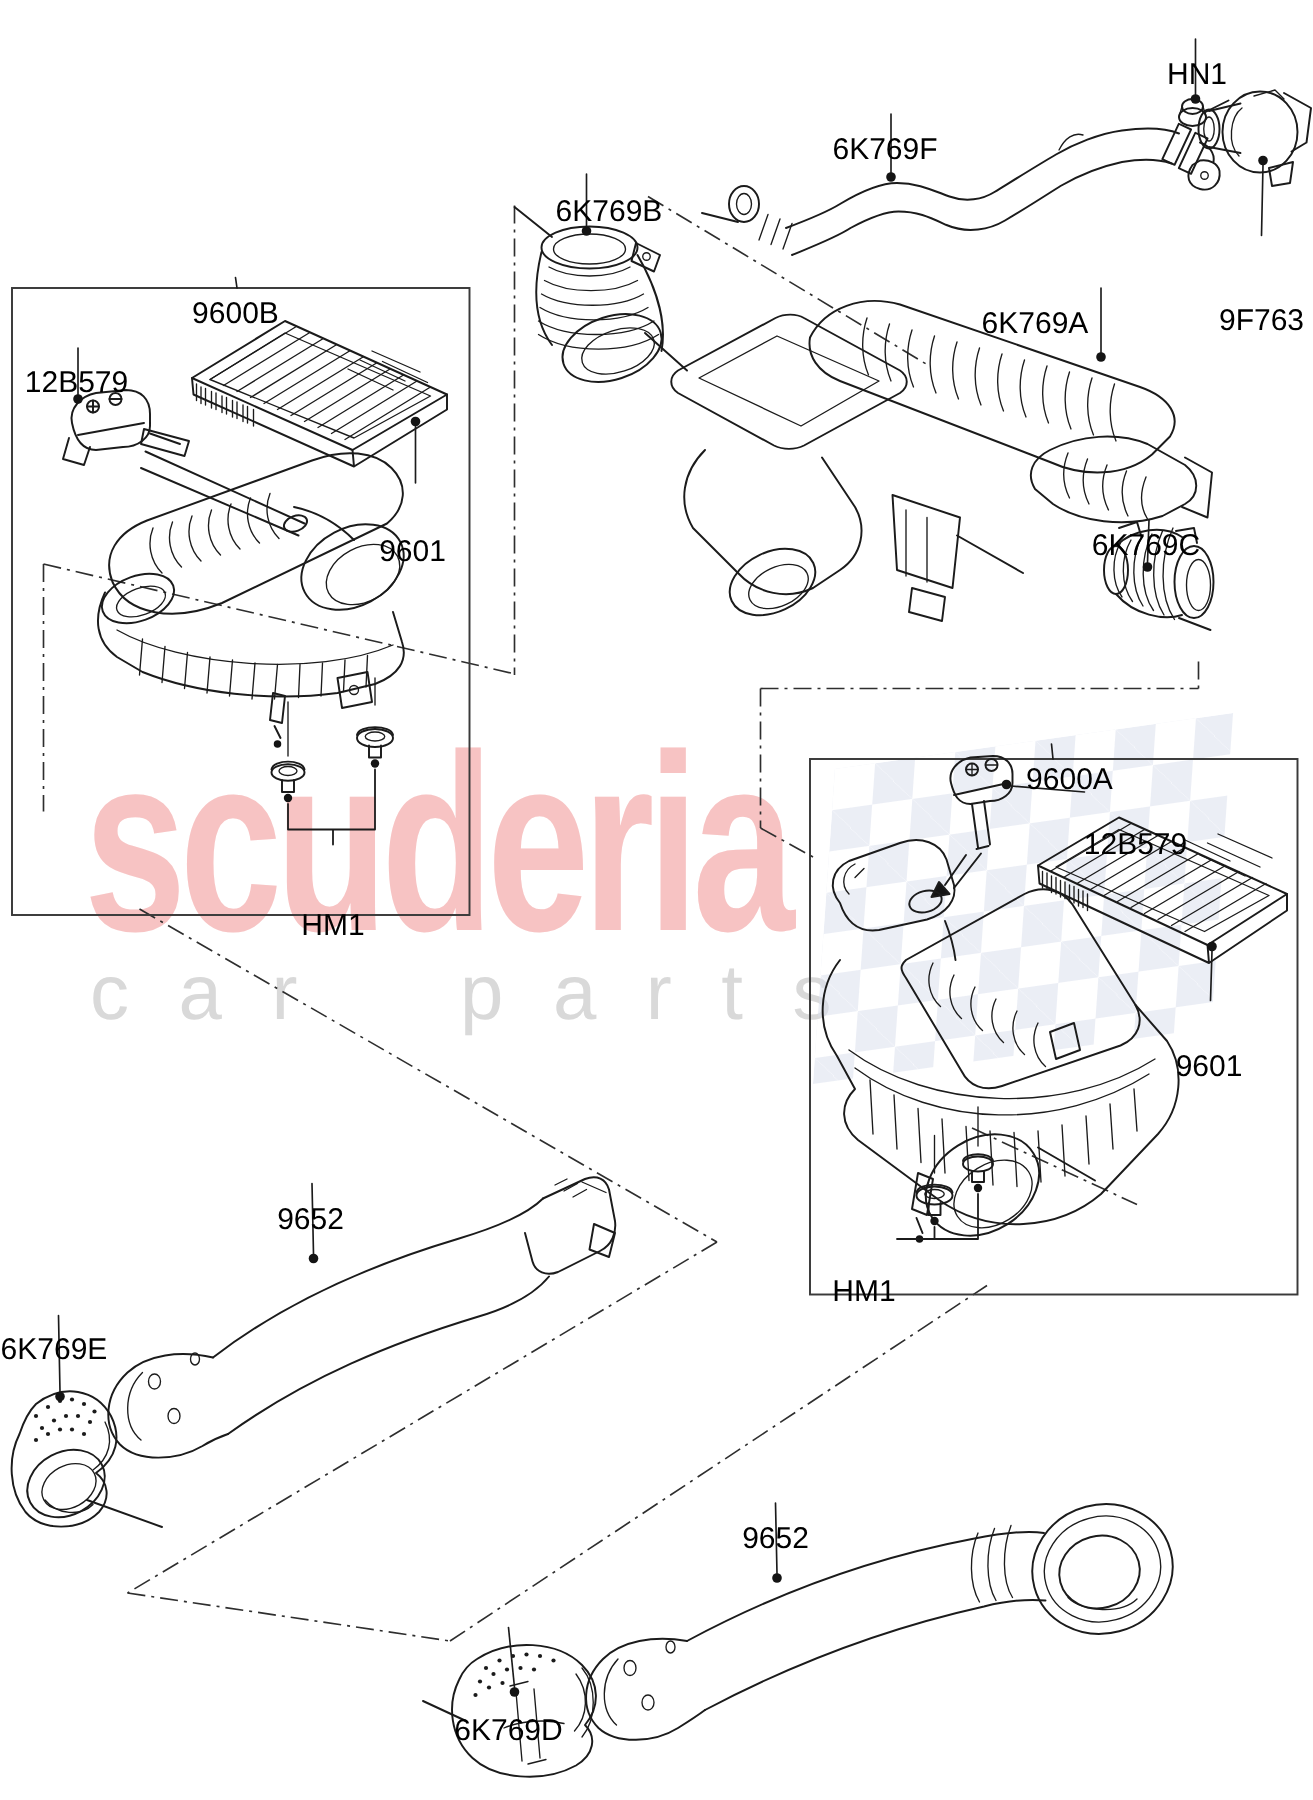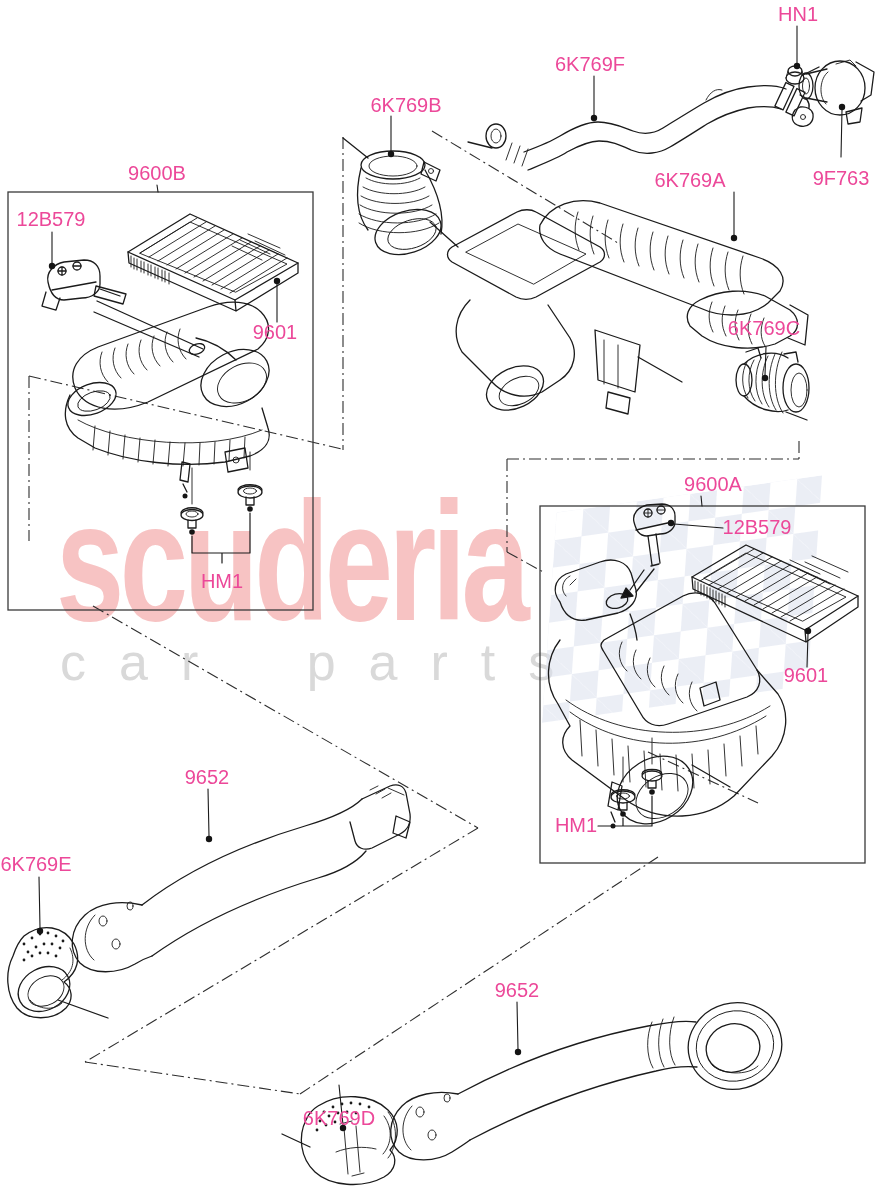--- a/index.html
+++ b/index.html
@@ -12,21 +12,21 @@
   .wm-tag{position:absolute;left:60px;top:636px;font-size:52px;line-height:1;
     color:#d9d9d9;letter-spacing:33px;word-spacing:28px;white-space:nowrap;user-select:none;}
   .wm-flag{position:absolute;left:548px;top:496px;width:268px;height:206px;opacity:.55;
     background-image:
       repeating-linear-gradient(45deg,#dce1ee 0 25%,transparent 25% 75%,#dce1ee 75% 100%),
       repeating-linear-gradient(45deg,#dce1ee 0 25%,transparent 25% 75%,#dce1ee 75% 100%);
     background-position:0 0,27px 27px;background-size:54px 54px;
     transform:rotate(-8deg) skewX(-12deg);}
   svg{position:absolute;left:0;top:0;}
   .lbl{position:absolute;transform:translateX(-50%);font-size:20px;line-height:1.05;
-       color:#ec4899;white-space:nowrap;}
+       color:#000000;white-space:nowrap;margin-top:36px;}
   .ln{stroke:#1b1b1b;stroke-width:1.3;fill:none;stroke-linecap:round;stroke-linejoin:round;}
   .thin{stroke:#1b1b1b;stroke-width:.9;fill:none;}
   .dash{stroke:#2e2e2e;stroke-width:1.1;fill:none;stroke-dasharray:12 4 2 4;}
   .box{stroke:#3a3a3a;stroke-width:1.3;fill:none;}
   .dot{fill:#141414;stroke:none;}
 </style>
 </head>
 <body>
 <div id="stage">
 

